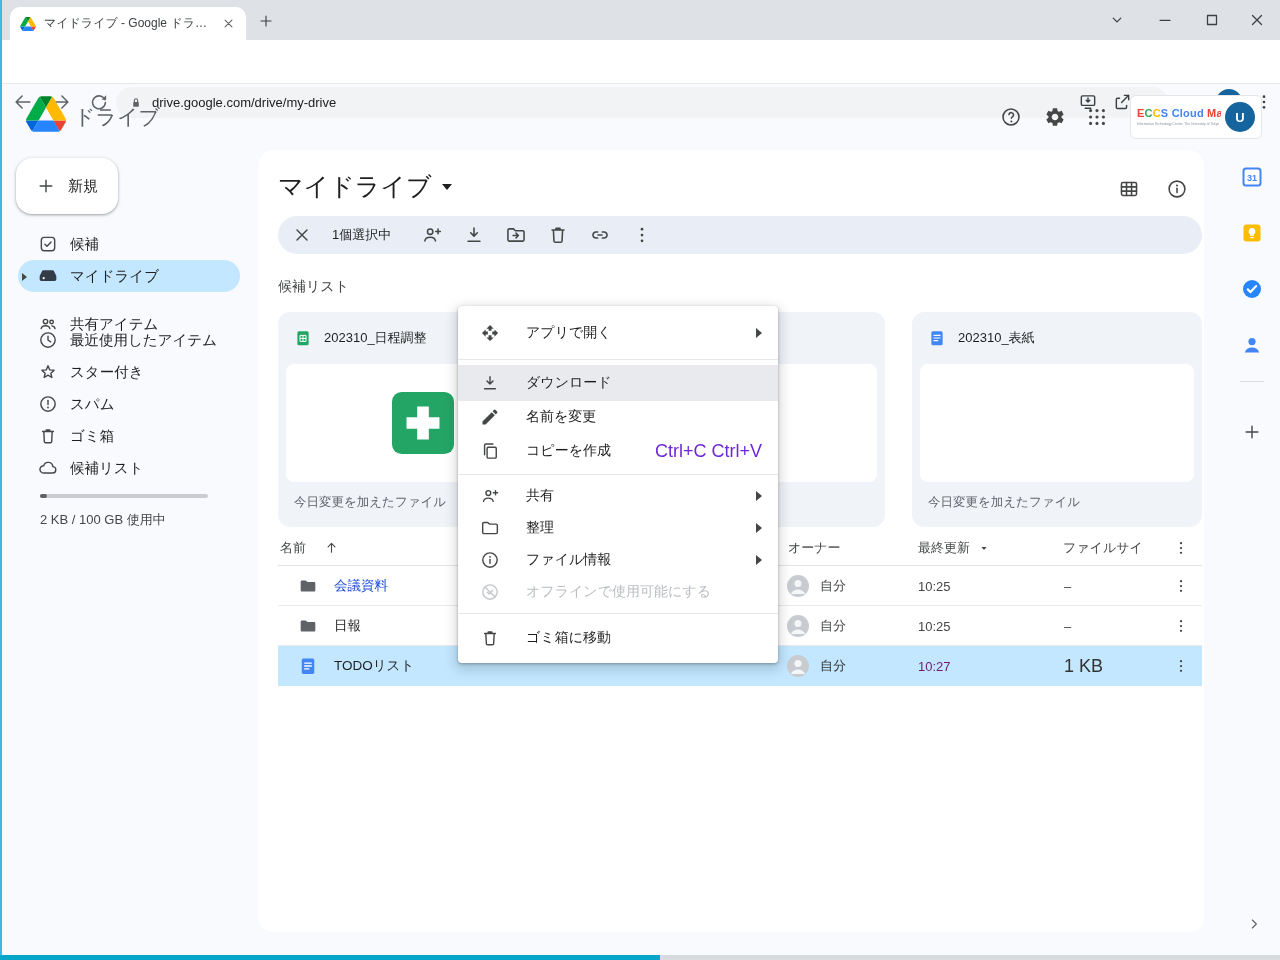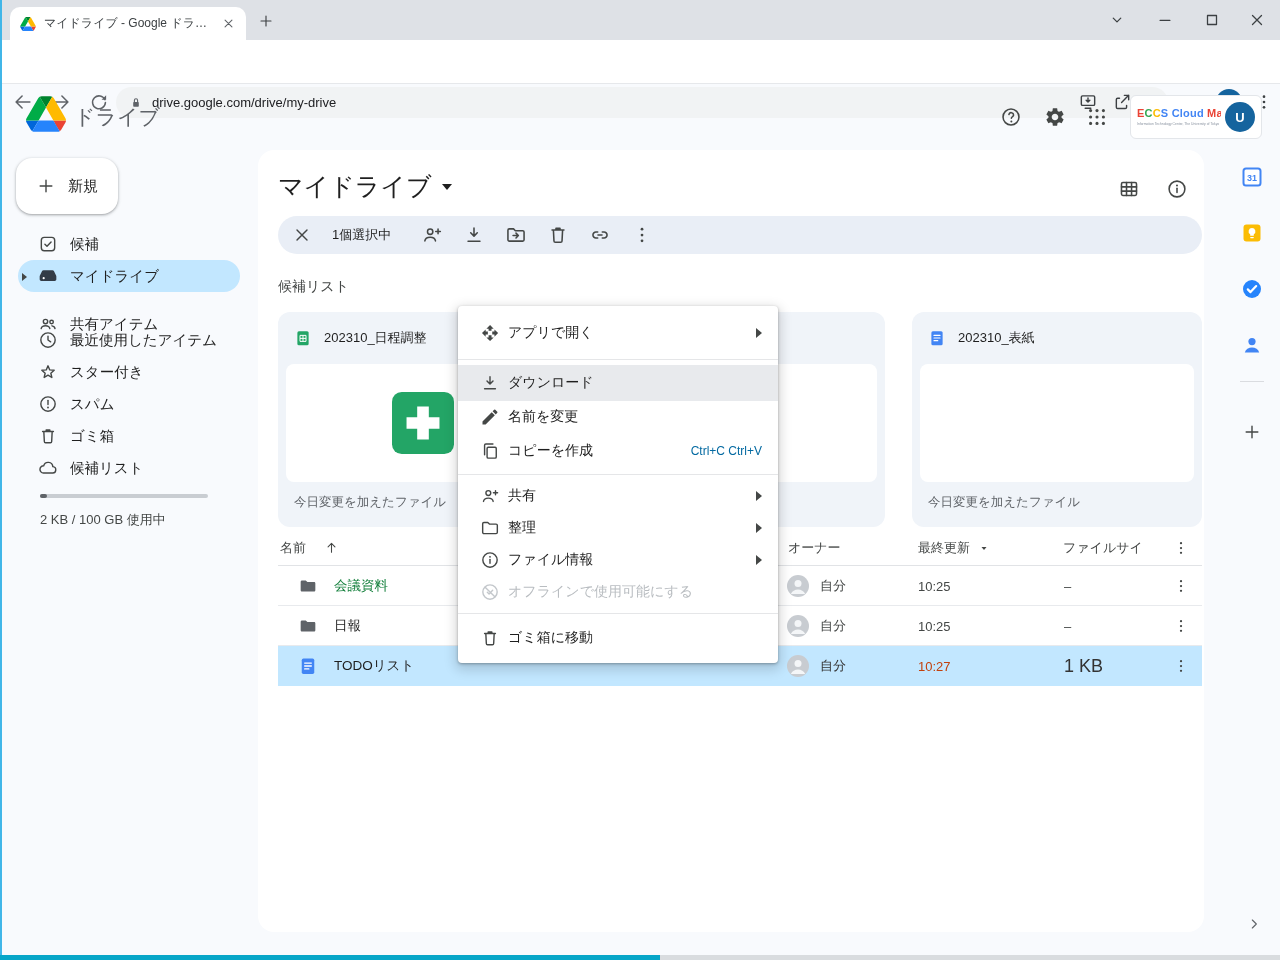--- a/index.html
+++ b/index.html
@@ -45,23 +45,23 @@
   .card .cap{padding:12px 16px 0;font-size:12.5px;color:#5F6368;white-space:nowrap;overflow:hidden}
   #thead{left:20px;top:380px;width:924px;height:36px;border-bottom:1px solid #E1E3E6;font-size:13px;color:#444746}
   #thead span{position:absolute;top:9px}
   .trow{left:20px;width:924px;height:40px}
   .trow .c{position:absolute;top:0;height:40px;display:flex;align-items:center;font-size:13.5px}
   .trow.line{border-bottom:1px solid #E8EAED}
   .trow.sel{background:#C2E7FF}
   .sec{color:#444746;font-size:13px}
   
   #menu{left:458px;top:306px;width:320px;background:#fff;border-radius:4px;box-shadow:0 1px 3px rgba(0,0,0,.3),0 4px 12px 3px rgba(0,0,0,.15);padding:6px 0;z-index:60}
-  .mi{display:flex;align-items:center;padding:0 16px 0 22px;gap:8px;height:34px;cursor:pointer}
+  .mi{display:flex;align-items:center;padding:0 16px 0 22px;gap:26px;height:34px;cursor:pointer}
   .mi .lb{font-size:14px;flex:1;white-space:nowrap}
-  .mi .sc{font-size:12px;color:#0369a1}
+  .mi .sc{font-size:18px;color:#6d28d9}
   .mi.hl{background:#E8EAED}
   .mi.dis{color:#B9BDC1}
   .mi.dis .lb{color:#B9BDC1}
   .mi .ic{color:#444746}
   .mi.dis .ic{color:#C3C7CB}
   .mdiv{height:1px;background:#E5E6E8;margin:5px 0}
   .subarr{width:0;height:0;border-top:5px solid transparent;border-bottom:5px solid transparent;border-left:6px solid #444746}
   .caret-d{width:0;height:0;border-left:5px solid transparent;border-right:5px solid transparent;border-top:6px solid #1f1f1f}
   .caret-s{width:0;height:0;border-top:4.5px solid transparent;border-bottom:4.5px solid transparent;border-left:5.5px solid #444746}
   
@@ -364,21 +364,21 @@
           <circle class="f" cx="12" cy="18.4" r="1.5"></circle>
         </svg>
     </div>
 
     <div class="ab trow line" style="top:416px">
       <span class="c" style="left:20px">
           <svg width="20" height="20" viewBox="0 0 24 24" style="color:#5F6368">
             <path class="f" d="M3.2 6.8c0-.8.7-1.5 1.5-1.5h4.6l2 2h8c.8 0 1.5.7 1.5 1.5v8.4c0 .8-.7 1.5-1.5 1.5H4.7c-.8 0-1.5-.7-1.5-1.5z"></path>
           </svg>
         </span>
-      <span class="c" style="left:56px;color:#15803d">会議資料</span>
+      <span class="c" style="left:56px;color:#1d4ed8">会議資料</span>
       <span class="c" style="left:508px">
           <svg width="24" height="24" viewBox="0 0 24 24">
             <circle cx="12" cy="12" r="11" fill="#C8CCD1"></circle>
             <circle cx="12" cy="9.4" r="3.5" fill="#F4F6F8"></circle>
             <path d="M4.8 20c1.3-3 4.1-4.5 7.2-4.5s5.9 1.5 7.2 4.5z" fill="#F4F6F8"></path>
           </svg>
         </span>
       <span class="c" style="left:542px;font-size:13px;color:#444746">自分</span>
       <span class="c" style="left:640px;font-size:13px;color:#444746">10:25</span>
       <span class="c" style="left:786px;font-size:13px;color:#444746">–</span>
@@ -424,21 +424,21 @@
         </span>
       <span class="c" style="left:56px;color:#1f1f1f">TODOリスト</span>
       <span class="c" style="left:508px">
           <svg width="24" height="24" viewBox="0 0 24 24">
             <circle cx="12" cy="12" r="11" fill="#C8CCD1"></circle>
             <circle cx="12" cy="9.4" r="3.5" fill="#F4F6F8"></circle>
             <path d="M4.8 20c1.3-3 4.1-4.5 7.2-4.5s5.9 1.5 7.2 4.5z" fill="#F4F6F8"></path>
           </svg>
         </span>
       <span class="c" style="left:542px;font-size:13px;color:#333">自分</span>
-      <span class="c" style="left:640px;font-size:13px;color:#c2410c">10:27</span>
+      <span class="c" style="left:640px;font-size:13px;color:#701a75">10:27</span>
       <span class="c" style="left:786px;font-size:18px;color:#333">1 KB</span>
       <span class="c" style="left:894px">
           <svg width="18" height="18" viewBox="0 0 24 24" style="color:#444746">
             <circle class="f" cx="12" cy="5.6" r="1.5"></circle>
             <circle class="f" cx="12" cy="12" r="1.5"></circle>
             <circle class="f" cx="12" cy="18.4" r="1.5"></circle>
           </svg>
         </span>
     </div>
   </div>

